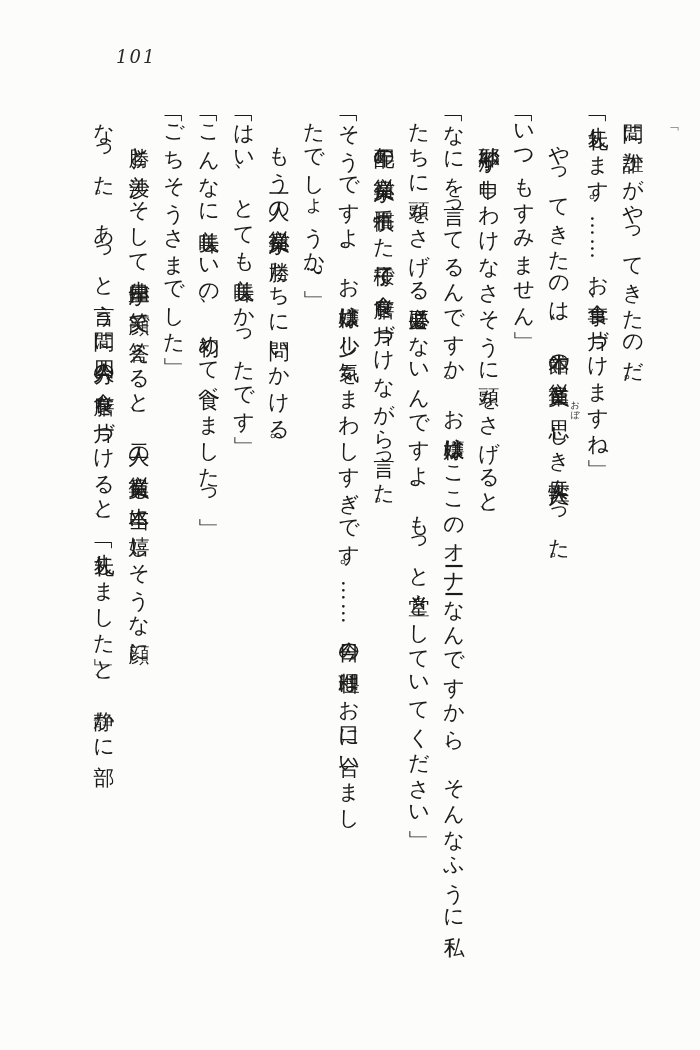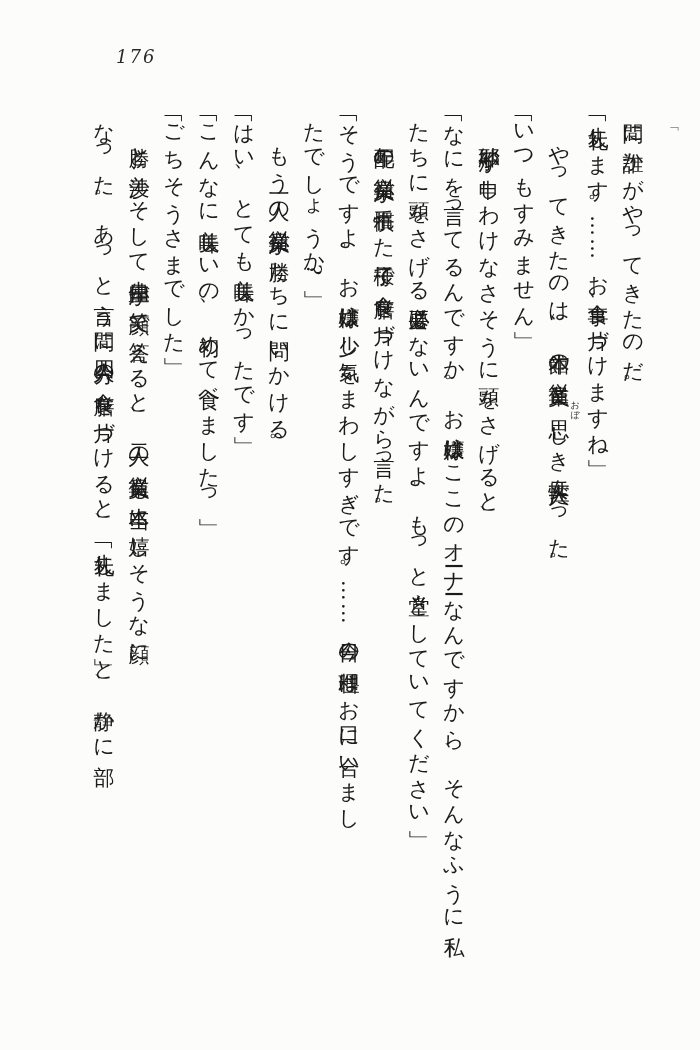--- a/index.html
+++ b/index.html
@@ -45,21 +45,21 @@
   rt {
     font-size: 9px;
     letter-spacing: 0;
     color: #333;
   }
 </style>
 </head>
 <body>
 
 <div class="page">
-  <div class="page-number">176</div>
+  <div class="page-number">101</div>
   <div class="corner-mark">¬</div>
   <div class="text-block">
       <p class="tline">間に誰かがやってきたのだ。</p>
       <p class="tline">「失礼します。……お食事、片づけますね」</p>
       <p class="tline indent">やってきたのは、本館の従業員と<ruby>思<rt>おぼ</rt></ruby>しき女性二人だった。</p>
       <p class="tline">「いつもすみません」</p>
       <p class="tline indent">紗耶子が申しわけなさそうに頭をさげると、</p>
       <p class="tline">「なにを言ってるんですか。お嬢様はここのオーナーなんですから、そんなふうに私</p>
       <p class="tline">たちに頭をさげる必要はないんですよ。もっと堂々としていてください」</p>
       <p class="tline indent">年配の従業員が手慣れた様子で食膳を片づけながら言った。</p>

